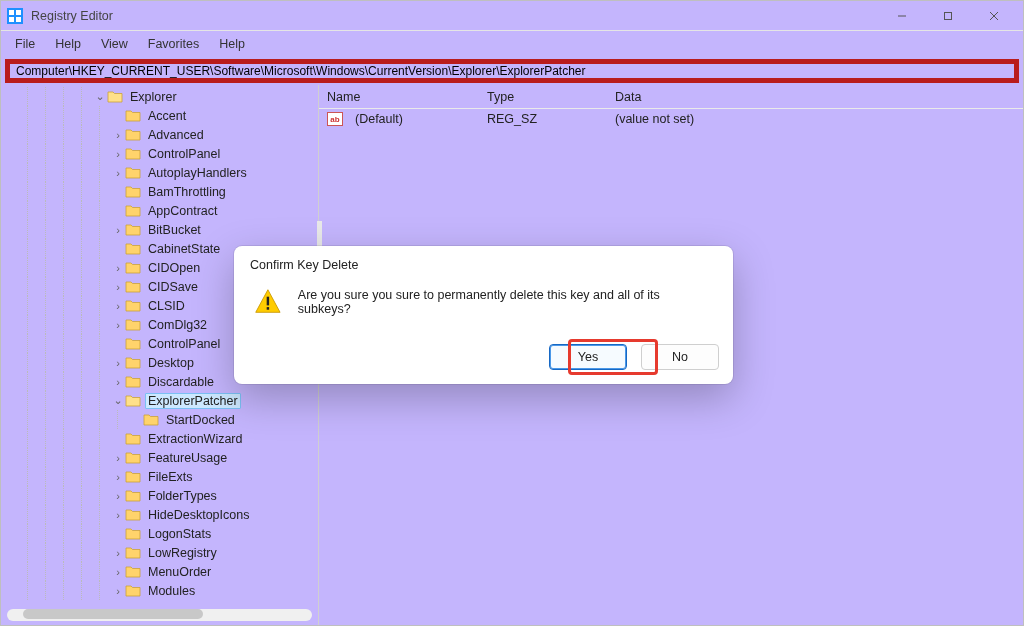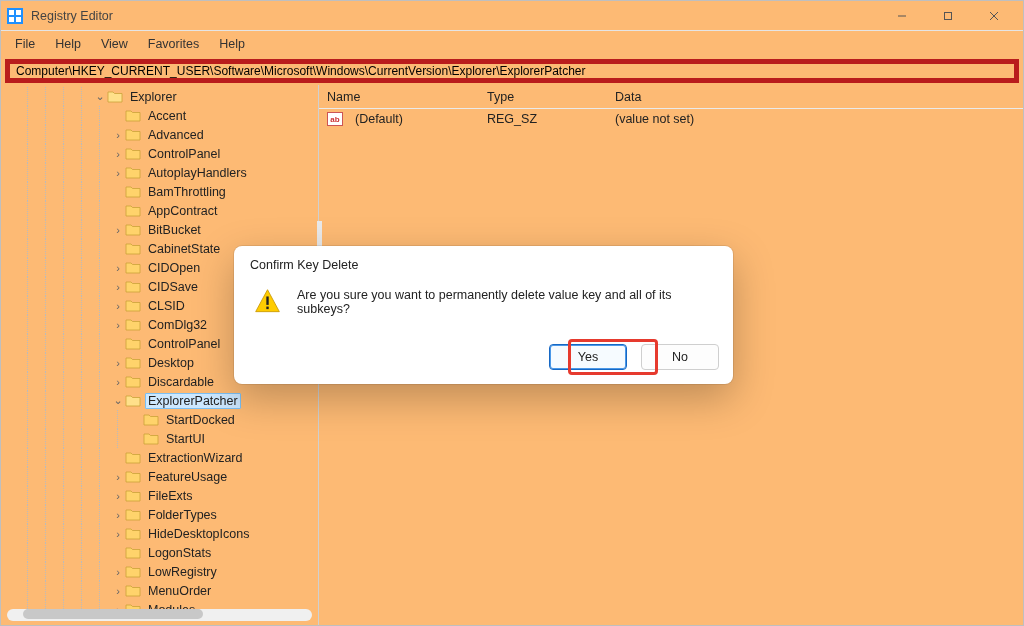--- a/index.html
+++ b/index.html
@@ -3,21 +3,21 @@
 <meta charset="utf-8">
 <style>
   * { box-sizing: border-box; }
   html, body {
     margin: 0; padding: 0; font-family: "Segoe UI", Tahoma, sans-serif;
     font-size: 12.5px; color: #222; background: #fff;
   }
   .window {
     width: 1024px; height: 626px; border: 1px solid #bfbfbf;
     display: flex; flex-direction: column; position: relative; overflow: hidden;
-    background: #fdba74;
+    background: #c4b5fd;
   }
   
   .titlebar {
     height: 30px; display: flex; align-items: center; padding: 0 6px;
     border-bottom: 1px solid #e5e5e5;
   }
   .titlebar .app-icon {
     width: 16px; height: 16px; margin-right: 8px;
     background: #1e90ff; display:flex; align-items:center; justify-content:center;
     color:#fff; font-size:10px;
@@ -402,36 +402,20 @@
               <span class="indent" style="width:12px"></span>
               <span class="expander empty">·</span>
               <span class="folder-icon">
   <svg viewBox="0 0 16 13">
                   <path d="M1 2h5l1.5 1.5H15V12H1z" fill="#ffd36b" stroke="#caa238" stroke-width="0.8"></path>
                 </svg>
               </span>
         <span class="label">StartDocked</span>
             </div>
             <div class="tree-row">
-        <span class="indent" style="width:12px"></span>
-              <span class="indent" style="width:12px"></span>
-              <span class="indent" style="width:12px"></span>
-              <span class="indent" style="width:12px"></span>
-              <span class="indent" style="width:12px"></span>
-              <span class="indent" style="width:12px"></span>
-              <span class="indent" style="width:12px"></span>
-              <span class="expander empty">·</span>
-              <span class="folder-icon">
-  <svg viewBox="0 0 16 13">
-                  <path d="M1 2h5l1.5 1.5H15V12H1z" fill="#ffd36b" stroke="#caa238" stroke-width="0.8"></path>
-                </svg>
-              </span>
-        <span class="label">StartUI</span>
-            </div>
-            <div class="tree-row">
     <span class="indent" style="width:12px"></span>
               <span class="indent" style="width:12px"></span>
               <span class="indent" style="width:12px"></span>
               <span class="indent" style="width:12px"></span>
               <span class="indent" style="width:12px"></span>
               <span class="indent" style="width:12px"></span>
               <span class="expander empty">·</span>
               <span class="folder-icon">
   <svg viewBox="0 0 16 13">
                   <path d="M1 2h5l1.5 1.5H15V12H1z" fill="#ffd36b" stroke="#caa238" stroke-width="0.8"></path>
@@ -593,21 +577,21 @@
   <div class="dialog">
     <div class="dlg-title">Confirm Key Delete</div>
     <div class="dlg-body">
       <span class="warn-icon">
         <svg viewBox="0 0 32 32">
           <polygon points="16,2 30,28 2,28" fill="#ffcc00" stroke="#c99700" stroke-width="1"></polygon>
           <rect x="14.6" y="10" width="2.8" height="10" fill="#222"></rect>
           <rect x="14.6" y="22" width="2.8" height="3" fill="#222"></rect>
         </svg>
       </span>
-      <span class="dlg-msg">Are you sure you want to permanently delete value key and all of its subkeys?</span>
+      <span class="dlg-msg">Are you sure you sure to permanently delete this key and all of its subkeys?</span>
     </div>
     <div class="dlg-actions">
       <div class="dlg-btn primary">Yes</div>
       <div class="dlg-btn">No</div>
     </div>
   </div>
 
   <div class="highlight-ring highlight-yes"></div>
 
 </div>

